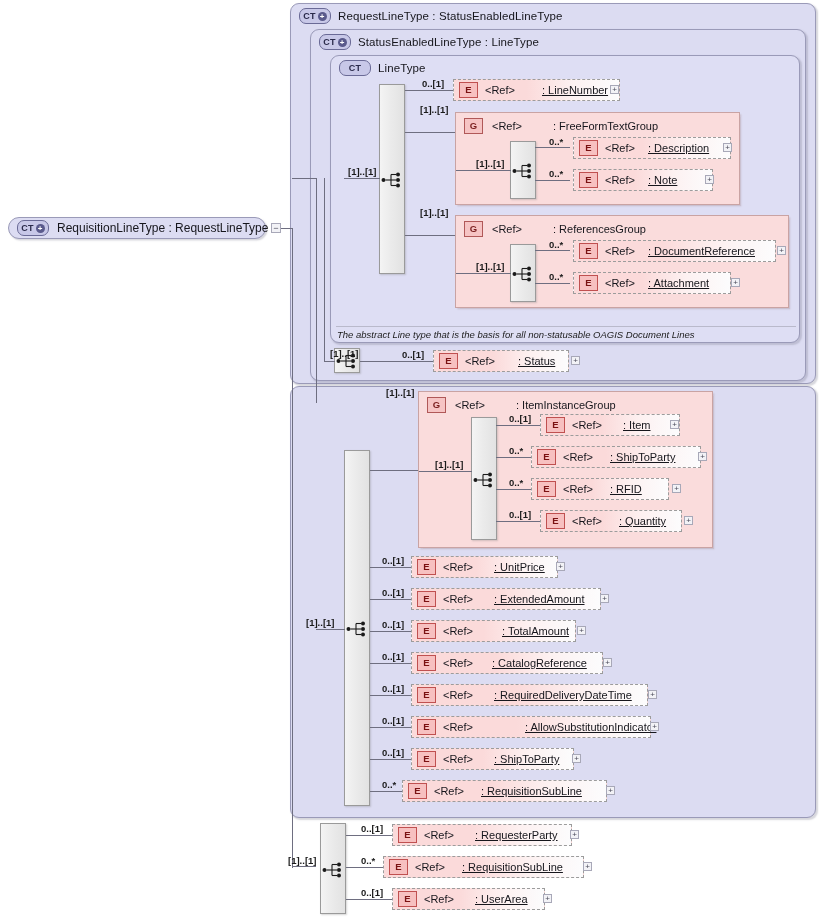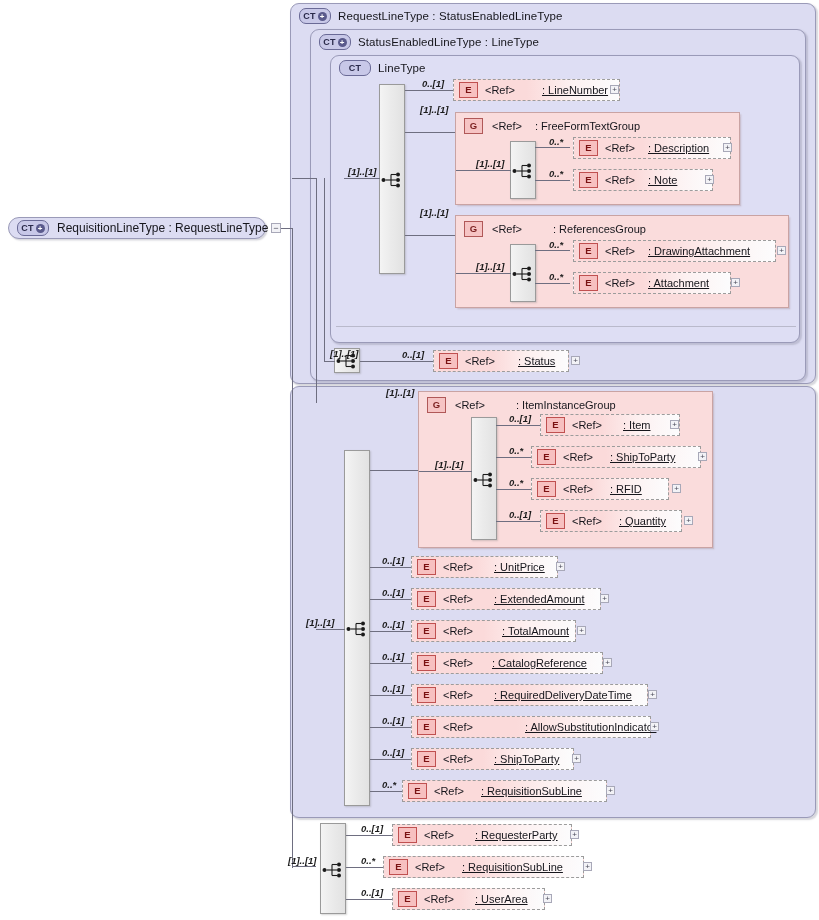--- a/index.html
+++ b/index.html
@@ -91,21 +91,21 @@
     background:linear-gradient(to right,#f4f4f4 0%,#ebebeb 45%,#e2e2e2 100%);
     border:1px solid #9a9a9a;
     box-sizing:border-box;
     box-shadow:1px 1px 1.5px rgba(120,120,120,.30);
   }
   .seq-ico{position:absolute;left:50%;transform:translateX(-50%);width:22px;height:16px;}
 
   
   .card{
     position:absolute;
-    font-size:9.5px;font-style:italic;font-weight:bold;
+    font-size:9.5px;font-weight:bold;
     color:#1a1a1a;white-space:nowrap;
     font-family:"Liberation Sans",sans-serif;
   }
 
   
   .hl{position:absolute;height:0;border-top:1px solid #6e6e80;}
   .vl{position:absolute;width:0;border-left:1px solid #6e6e80;}
 
   
   .root{
@@ -155,20 +155,21 @@
 </div>
 
 <div class="ctbox lvl3" style="left:330px;top:55px;width:470px;height:288px;">
   <div class="ct-head">
     <span class="ct-badge">
         <span>CT</span>
       </span>
     <span class="ct-title">LineType</span>
   </div>
   <div class="annot-rule" style="left:5px;top:270px;width:460px;"></div>
+  <div class="annot" style="left:6px;top:273px;">The abstract Line type that is the basis for all non-statusable OAGIS Document Lines</div>
 </div>
 
 <div class="ctbox lvl1" style="left:290px;top:386px;width:526px;height:432px;">
 </div>
 
 <div class="root" style="left:8px;top:217px;width:258px;">
   <span class="ct-badge">
       <span>CT</span>
       <span class="plus">+</span>
     </span>
@@ -208,21 +209,21 @@
   <span class="e-name" style="left:88px;">: LineNumber</span>
 </div>
 <div class="expander" style="left:610px;top:85px;">+</div>
 
 <div class="hl" style="left:405px;top:132px;width:50px;"></div>
 <div class="card" style="left:420px;top:104px;">[1]..[1]</div>
 <div class="gbox" style="left:455px;top:112px;width:285px;height:93px;">
   <div class="g-head">
     <span class="g-badge">G</span>
     <span class="g-ref">&lt;Ref&gt;</span>
-    <span class="g-name" style="margin-left:4px;">: FreeFormTextGroup</span>
+    <span class="g-name" style="margin-left:22px;">: FreeFormTextGroup</span>
   </div>
   <div class="seq" style="left:54px;top:28px;width:26px;height:58px;">
     <svg class="seq-ico" style="top:21px;" viewBox="0 0 22 16">
       <circle cx="2.5" cy="8" r="2" fill="#1a1a1a"></circle>
       <line x1="4.5" y1="8" x2="10" y2="8" stroke="#1a1a1a" stroke-width="1.1"></line>
       <line x1="10" y1="2.5" x2="10" y2="13.5" stroke="#1a1a1a" stroke-width="1.1"></line>
       <line x1="10" y1="2.5" x2="15" y2="2.5" stroke="#1a1a1a" stroke-width="1.1"></line>
       <line x1="10" y1="8" x2="15" y2="8" stroke="#1a1a1a" stroke-width="1.1"></line>
       <line x1="10" y1="13.5" x2="15" y2="13.5" stroke="#1a1a1a" stroke-width="1.1"></line>
       <circle cx="17" cy="2.5" r="2" fill="#1a1a1a"></circle>
@@ -273,21 +274,21 @@
   </div>
   <div class="card" style="left:20px;top:45px;">[1]..[1]</div>
   <div class="hl" style="left:0px;top:57px;width:55px;"></div>
 </div>
 <div class="hl" style="left:535px;top:250px;width:35px;"></div>
 <div class="hl" style="left:535px;top:283px;width:35px;"></div>
 <div class="card" style="left:549px;top:239px;">0..*</div>
 <div class="ebox" style="left:573px;top:240px;width:203px;">
   <span class="e-badge">E</span>
   <span class="e-ref">&lt;Ref&gt;</span>
-  <span class="e-name" style="left:74px;">: DrawingAttachment</span>
+  <span class="e-name" style="left:74px;">: DocumentReference</span>
 </div>
 <div class="expander" style="left:777px;top:246px;">+</div>
 <div class="card" style="left:549px;top:271px;">0..*</div>
 <div class="ebox" style="left:573px;top:272px;width:158px;">
   <span class="e-badge">E</span>
   <span class="e-ref">&lt;Ref&gt;</span>
   <span class="e-name" style="left:74px;">: Attachment</span>
 </div>
 <div class="expander" style="left:731px;top:278px;">+</div>
 

